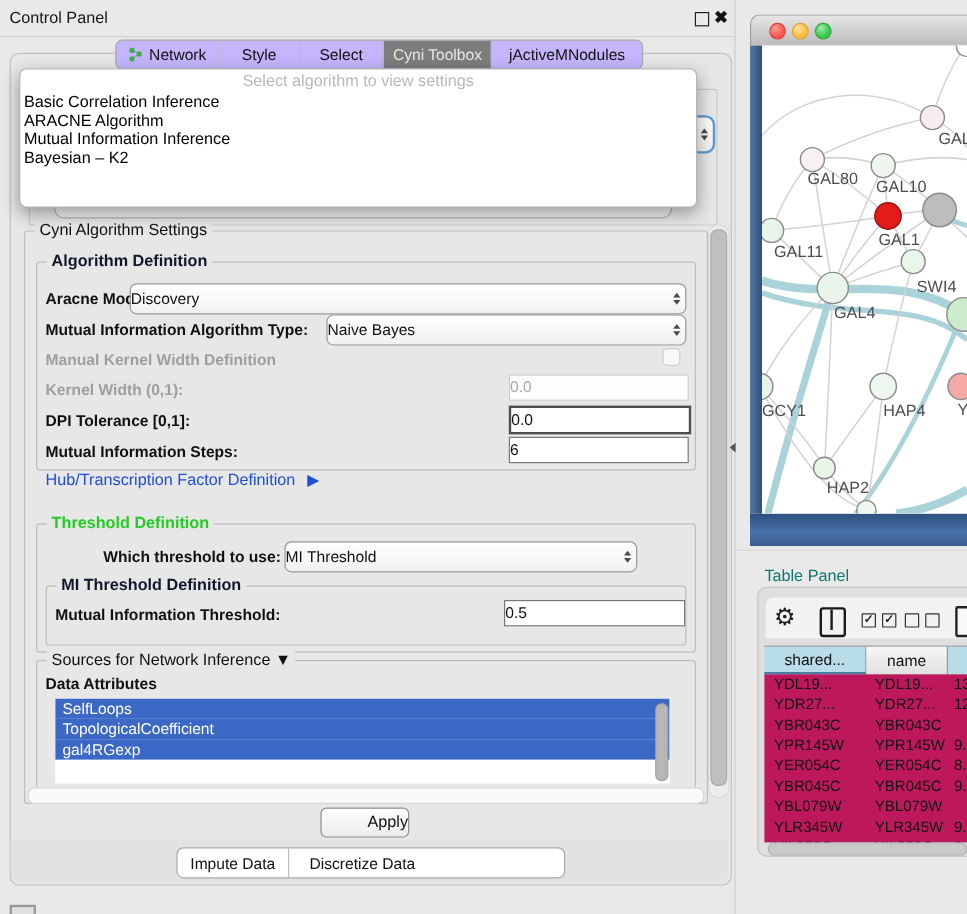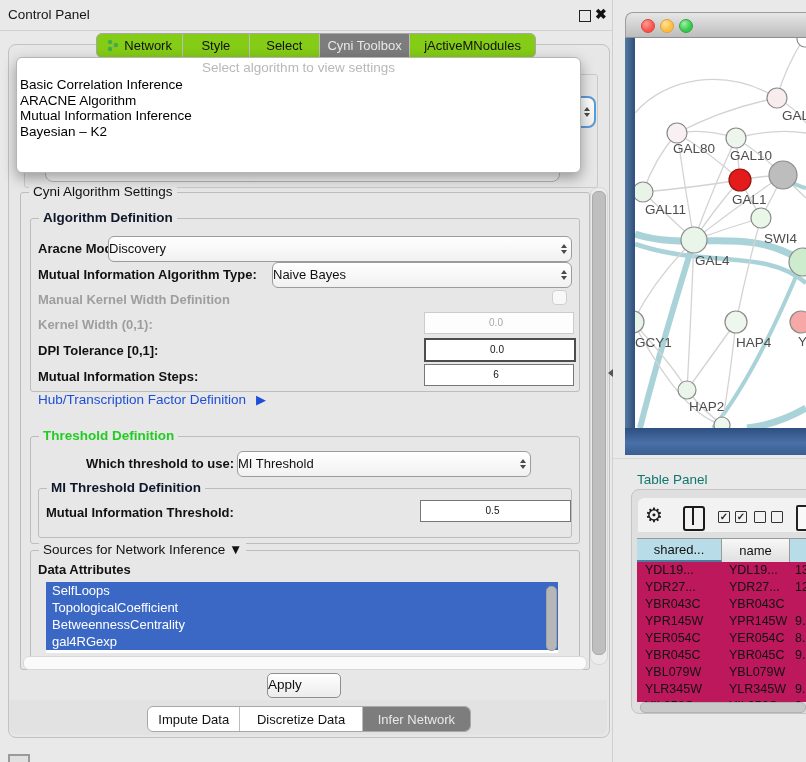--- a/index.html
+++ b/index.html
@@ -5,21 +5,21 @@
   html,body{margin:0;padding:0}
   body{width:806px;height:762px;overflow:hidden;background:#e9e9e9;
        font-family:"Liberation Sans",sans-serif;color:#111;position:relative}
   .abs{position:absolute}
   
   #titlebar{left:0;top:0;width:612px;height:30px;background:#e9e9e9;border-bottom:1px solid #d2d2d2}
   #cp-title{left:8px;top:7px;font-size:13.5px;color:#161616}
   #float-btn{left:579px;top:10px;width:10px;height:10px;border:1.6px solid #222;background:transparent}
   #close-btn{left:595px;top:6px;font-size:14px;font-weight:bold;color:#111}
   #tabpane{left:8px;top:44px;width:600px;height:692px;background:#e7e7e7;border:1px solid #c2c2c2;border-radius:8px}
-  #tabbar{left:96px;top:33px;width:438px;height:23px;display:flex;background:#84cc16;border:1px solid #a8a8a8;border-radius:6px;overflow:hidden;z-index:6}
+  #tabbar{left:96px;top:33px;width:438px;height:23px;display:flex;background:#c4b5fd;border:1px solid #a8a8a8;border-radius:6px;overflow:hidden;z-index:6}
   .tab{font-size:13px;display:flex;align-items:center;justify-content:center;gap:4px;border-left:1px solid #bdbdbd;color:#111;cursor:default}
   .tab:first-child{border-left:none}
   .tab.sel{background:#7d7d7d;color:#e8e8e8}
   
   #algo-popup{left:16px;top:57px;width:563px;height:114px;background:#fff;border:1px solid #b5b5b5;border-radius:6px;
               box-shadow:0 5px 14px rgba(0,0,0,.35);z-index:10}
   #algo-popup .ph{height:19px;line-height:19px;text-align:center;color:#b8b8b8;font-size:13.5px}
   #algo-popup .it{height:15.5px;line-height:15.5px;padding-left:3px;font-size:13.5px;color:#000;white-space:nowrap}
   #algo-popup .it.b{font-weight:normal}
   
@@ -37,35 +37,35 @@
   #bg-combo-net{left:45px;top:150px;width:513px;height:30px;border:1px solid #b3b3b3;border-radius:8px;line-height:30px;color:#999}
   
   #v-scroll{left:590px;top:187px;width:16px;height:476px;background:#ececec;border:1px solid #d8d8d8;border-radius:8px}
   #v-thumb{left:592px;top:191px;width:12px;height:462px;background:#bfbfbf;border:1px solid #a9a9a9;border-radius:6px}
   
   #settings-group{left:20px;top:192px;width:568px;height:476px}
   #algdef-group{left:30px;top:218px;width:548px;height:172px}
   #algdef-group>.gtitle,.blue-t{color:#0f172a}
   .lbl{position:absolute;font-size:13px;font-weight:bold;white-space:nowrap}
   .lbl.dis{color:#9e9e9e}
-  .field{position:absolute;background:#fff;border:1px solid #777;font-size:10px;text-align:center;line-height:20px;padding-right:6px}
+  .field{position:absolute;background:#fff;border:1px solid #777;font-size:13px;text-align:left;line-height:20px;padding-right:6px}
   .field.dis{border-color:#ccc;color:#a8a8a8;background:#fdfdfd}
   #cb-kernel{left:552px;top:290px;width:13px;height:13px;border:1.5px solid #cfcfcf;border-radius:4px;background:#f8f8f8}
   #hub-row{left:38px;top:392px;font-size:13.5px;color:#1d4ed8;white-space:nowrap}
   #hub-arrow{margin-left:10px;font-size:13px}
   #threshold-group{left:30px;top:436px;width:548px;height:106px}
   #threshold-group>.gtitle{color:#22cc22}
   #mi-def-group{left:38px;top:488px;width:532px;height:48px}
   #sources-group{left:30px;top:550px;width:548px;height:112px}
   #attr-list{left:46px;top:582px;width:512px;height:71px;background:#fff;overflow:hidden}
   .attr{height:17px;line-height:17px;background:#3b68c5;color:#fff;font-size:13px;padding-left:6px}
   #attr-thumb{left:546px;top:586px;width:9px;height:63px;background:#b6b6b6;border-radius:5px;border:1px solid #a2a2a2}
   #h-scroll{left:23px;top:656px;width:562px;height:12px;background:#fafafa;border:1px solid #d8d8d8;border-radius:6px;z-index:2}
   #apply-btn{left:267px;top:673px;width:72px;height:23px;background:linear-gradient(#ffffff,#ececec);
-             border:1px solid #8f8f8f;border-radius:5px;font-size:13.5px;text-align:left;line-height:22px}
+             border:1px solid #8f8f8f;border-radius:5px;font-size:13.5px;text-align:right;line-height:22px}
   #footer-strip{left:9px;top:700px;width:598px;height:35px;background:#e2e2e2;border-radius:0 0 8px 8px}
   #bottom-tabs{left:147px;top:706px;width:322px;height:24px;display:flex;background:#fff;border:1px solid #a8a8a8;border-radius:6px;overflow:hidden;z-index:3}
   #mini-panel{left:8px;top:754px;width:18px;height:12px;border:2px solid #9a9a9a;background:#e0e0e0}
   
   #split-line{left:612px;top:0;width:1px;height:762px;background:#d0d0d0}
   #split-arrow{left:608px;top:369px;width:0;height:0;border-top:4px solid transparent;border-bottom:4px solid transparent;border-right:5px solid #555}
   
   #net-titlebar{left:625px;top:12px;width:185px;height:26px;background:linear-gradient(#e6e6e6,#bdbdbd);
                 border:1px solid #9d9d9d;border-bottom-color:#8f8f8f;border-radius:8px 0 0 0;box-sizing:border-box}
   .tl{position:absolute;top:19px;width:12px;height:12px;border-radius:50%}
@@ -215,38 +215,34 @@
 <div class="lbl" style="left:46px;top:505px">Mutual Information Threshold:</div>
 <div class="field" style="left:420px;top:500px;width:143px;height:20px">0.5</div>
 
 <div class="group" id="sources-group">
   <span class="gtitle" style="font-weight:normal"><span>Sources for Network Inference</span> <span>▼</span></span>
 </div>
 <div class="lbl" style="left:38px;top:562px">Data Attributes</div>
 <div class="abs" id="attr-list">
   <div class="attr">SelfLoops</div>
   <div class="attr">TopologicalCoefficient</div>
-  <div class="attr">BetweennessCentrality</div>
   <div class="attr">gal4RGexp</div>
 </div>
 <div class="abs" id="attr-thumb"></div>
 <div class="abs" id="h-scroll"></div>
 
 <div class="abs" id="apply-btn">Apply</div>
 
 <div class="abs" id="footer-strip"></div>
 <div class="abs" id="bottom-tabs">
   <div class="tab" style="width:92px">
       <span>Impute Data</span>
     </div>
   <div class="tab" style="width:122px">
       <span>Discretize Data</span>
-    </div>
-  <div class="tab sel" style="width:108px">
-      <span>Infer Network</span>
     </div>
 </div>
 <div class="abs" id="mini-panel"></div>
 
 <div class="abs" id="split-line"></div>
 <div class="abs" id="split-arrow"></div>
 
 <div class="abs" id="net-titlebar"></div>
 <div class="tl" id="tl-red"></div>
 <div class="tl" id="tl-yellow"></div>

